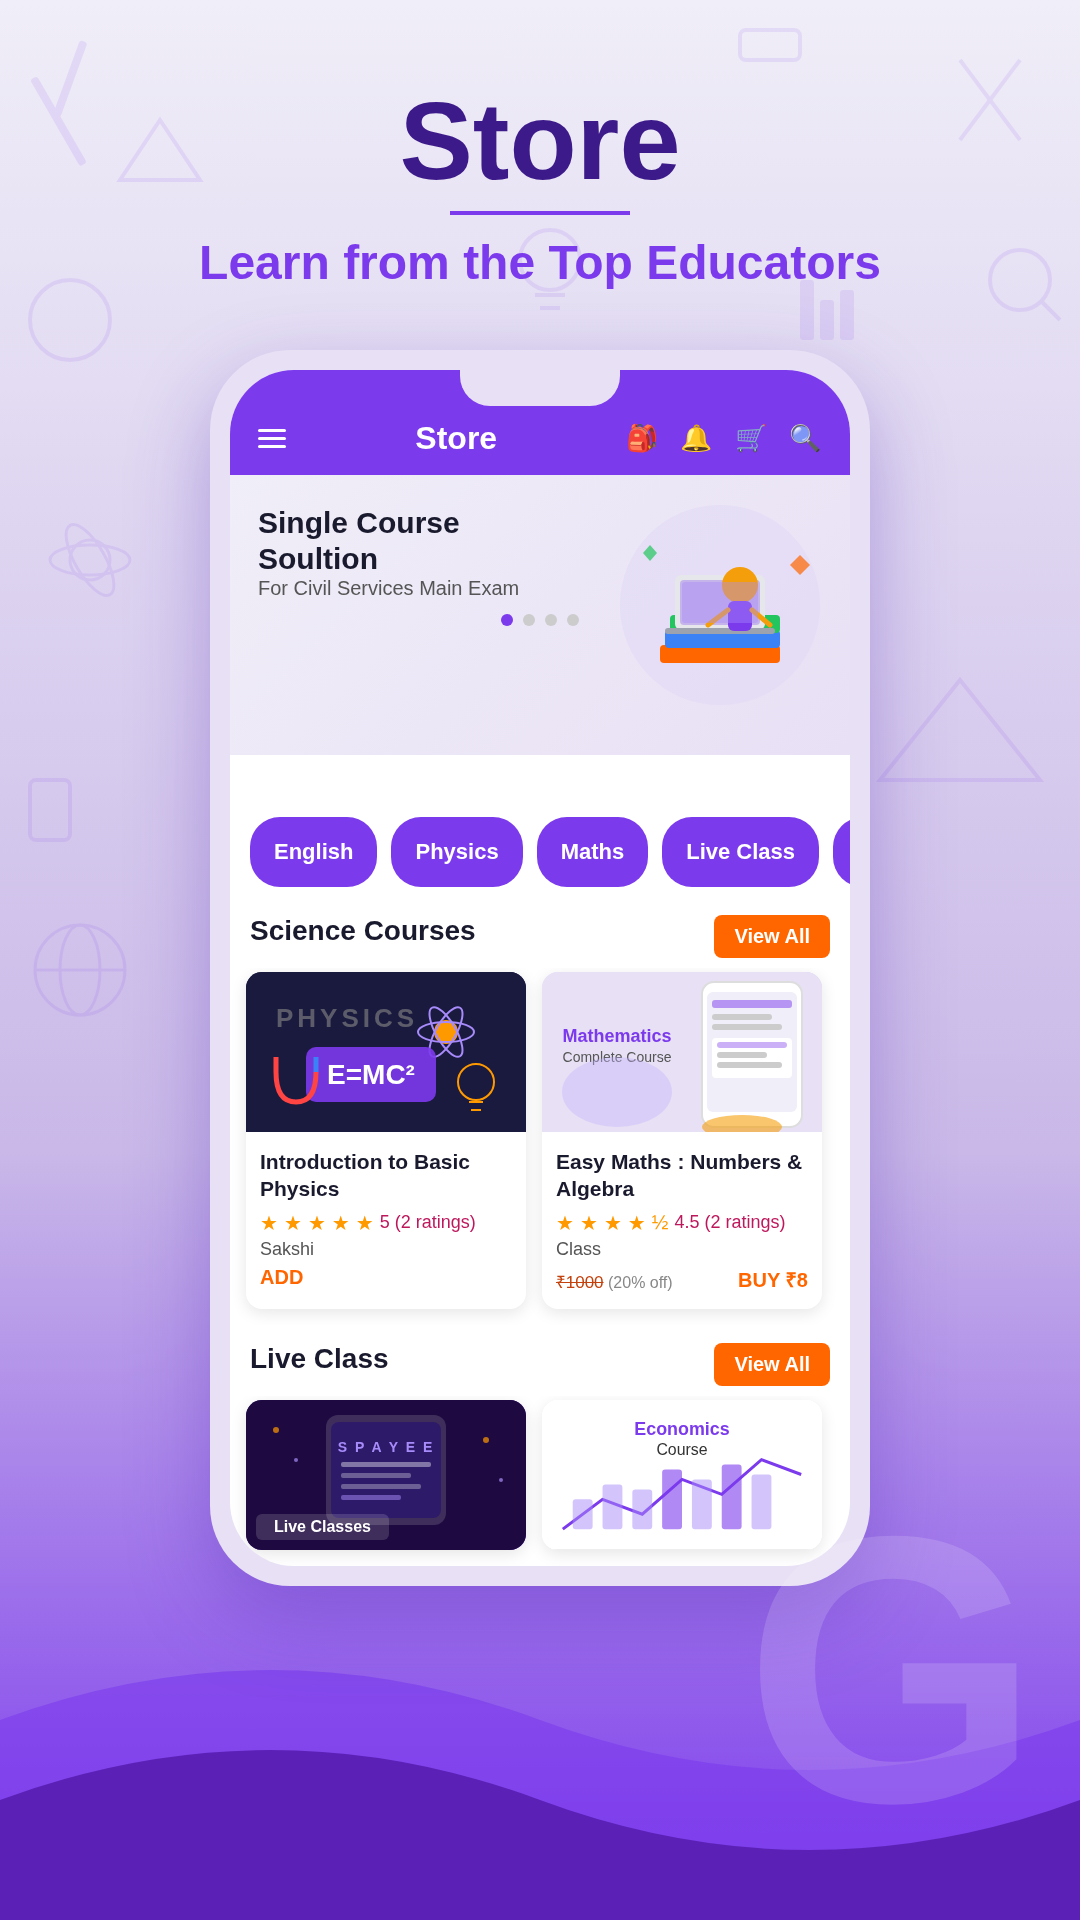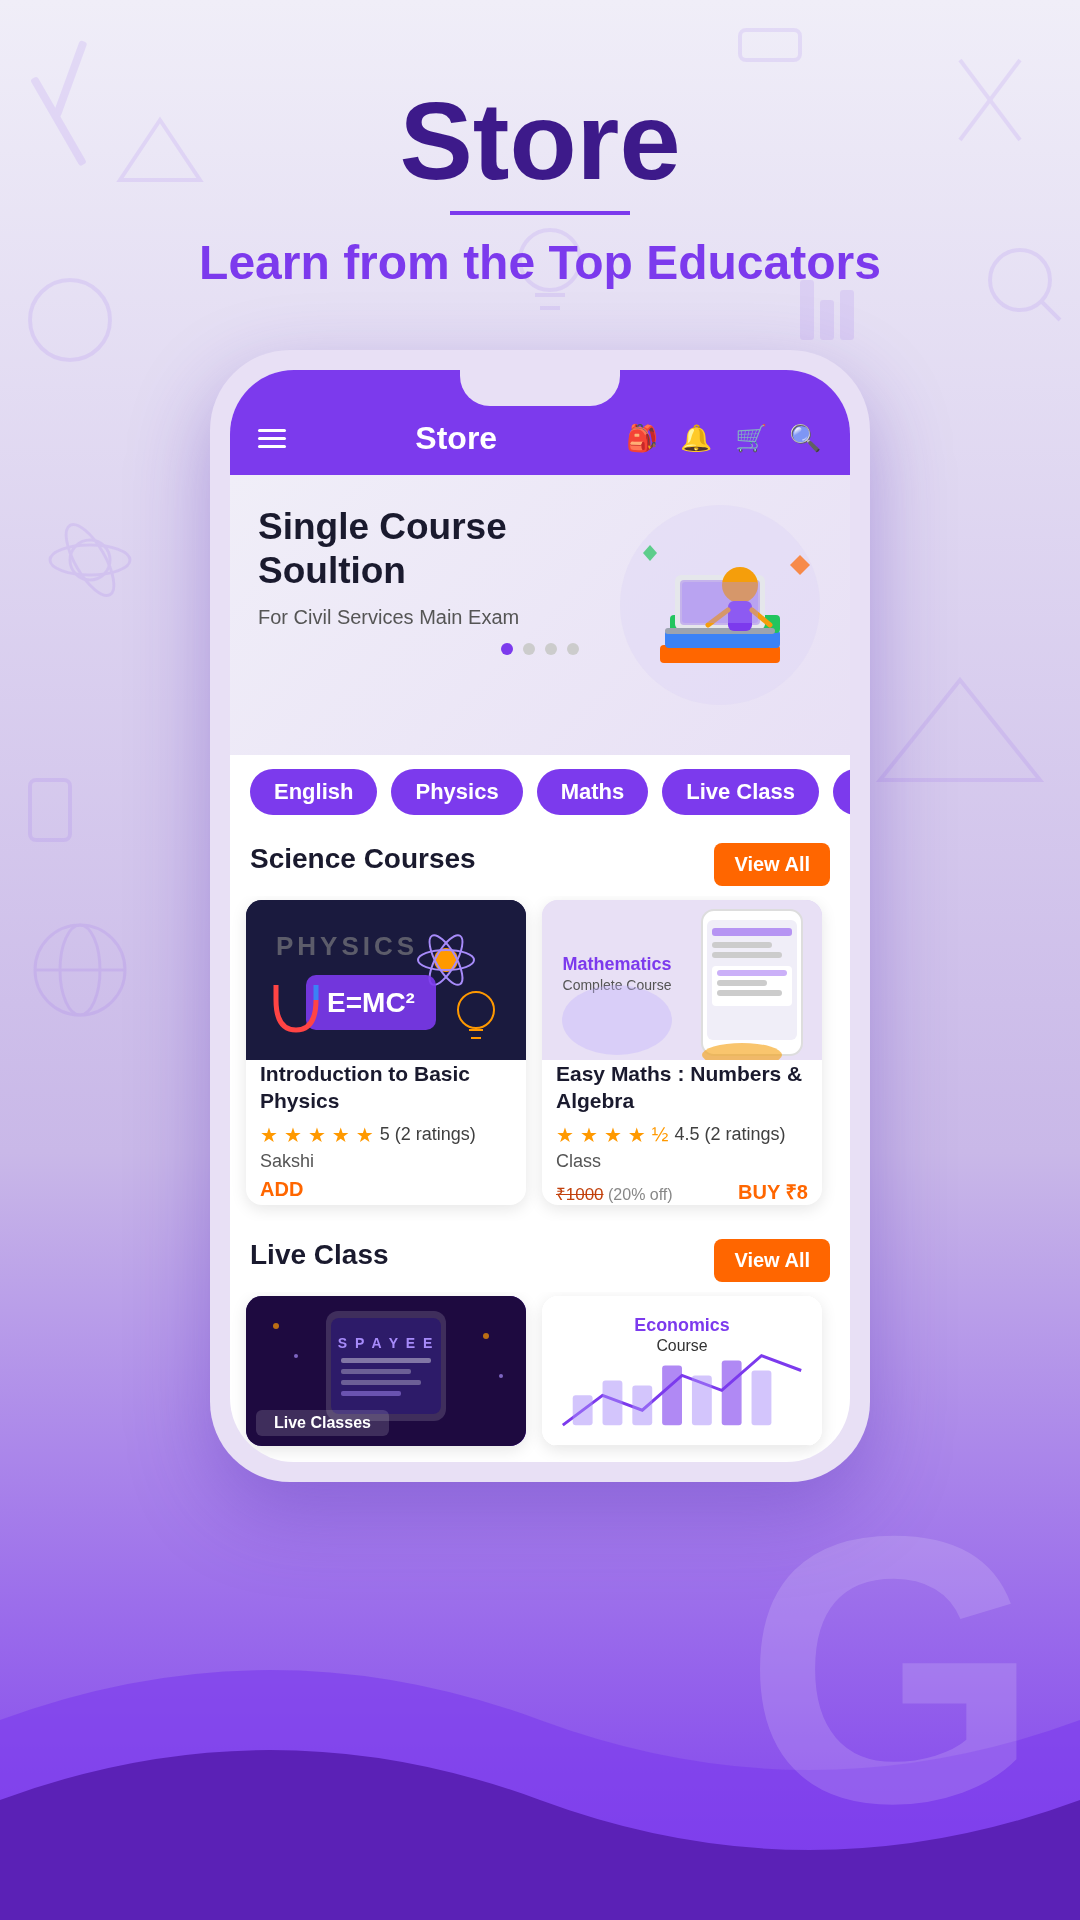--- a/index.html
+++ b/index.html
@@ -135,25 +135,24 @@
       background: linear-gradient(135deg, #f0eef8 0%, #e8e0f5 100%);
       padding: 30px 28px 20px;
       position: relative;
       min-height: 280px;
       overflow: hidden;
     }
     .hero-text-block {
       max-width: 55%;
     }
     .hero-title {
-      font-size: 37px;
+      font-size: 30px;
       font-weight: 800;
       color: #1a1a2e;
       line-height: 1.2;
-      margin-bottom: 12px;
     }
     .hero-subtitle {
       font-size: 20px;
       color: #555;
     }
     .hero-illustration {
       position: absolute;
       right: 10px;
       top: 10px;
       width: 240px;
@@ -181,25 +180,26 @@
       display: flex;
       gap: 14px;
       padding: 14px 20px;
       overflow-x: hidden;
       align-items: center;
     }
     .chip {
       background: #7c3aed;
       color: #fff;
       border-radius: 30px;
-      padding: 10px 24px;
+      padding: 22px 24px;
       font-size: 22px;
       font-weight: 600;
       white-space: nowrap;
       cursor: pointer;
+      margin-top: 48px;
     }
     .chip.active {
       background: #7c3aed;
     }
 
     
     .section-header {
       display: flex;
       justify-content: space-between;
       align-items: flex-start;
@@ -246,21 +246,21 @@
       overflow: hidden;
       position: relative;
     }
     .card-image-physics {
       background: linear-gradient(135deg, #1a1a3e 0%, #2d1b69 100%);
     }
     .card-image-maths {
       background: linear-gradient(135deg, #e8e0f5 0%, #d4c5f0 100%);
     }
     .card-body {
-      padding: 0 14px;
+      padding: 16px 14px;
     }
     .card-title {
       font-size: 21px;
       font-weight: 700;
       color: #1a1a2e;
       line-height: 1.3;
       margin-bottom: 8px;
     }
     .stars-row {
       display: flex;
@@ -270,21 +270,21 @@
     }
     .star {
       color: #ff9900;
       font-size: 20px;
     }
     .star.half {
       color: #ff9900;
     }
     .rating-text {
       font-size: 18px;
-      color: #404040;
+      color: #be185d;
     }
     .author-name {
       font-size: 18px;
       color: #555;
       margin-bottom: 6px;
     }
     .price-row {
       display: flex;
       align-items: flex-end;
       justify-content: space-between;

